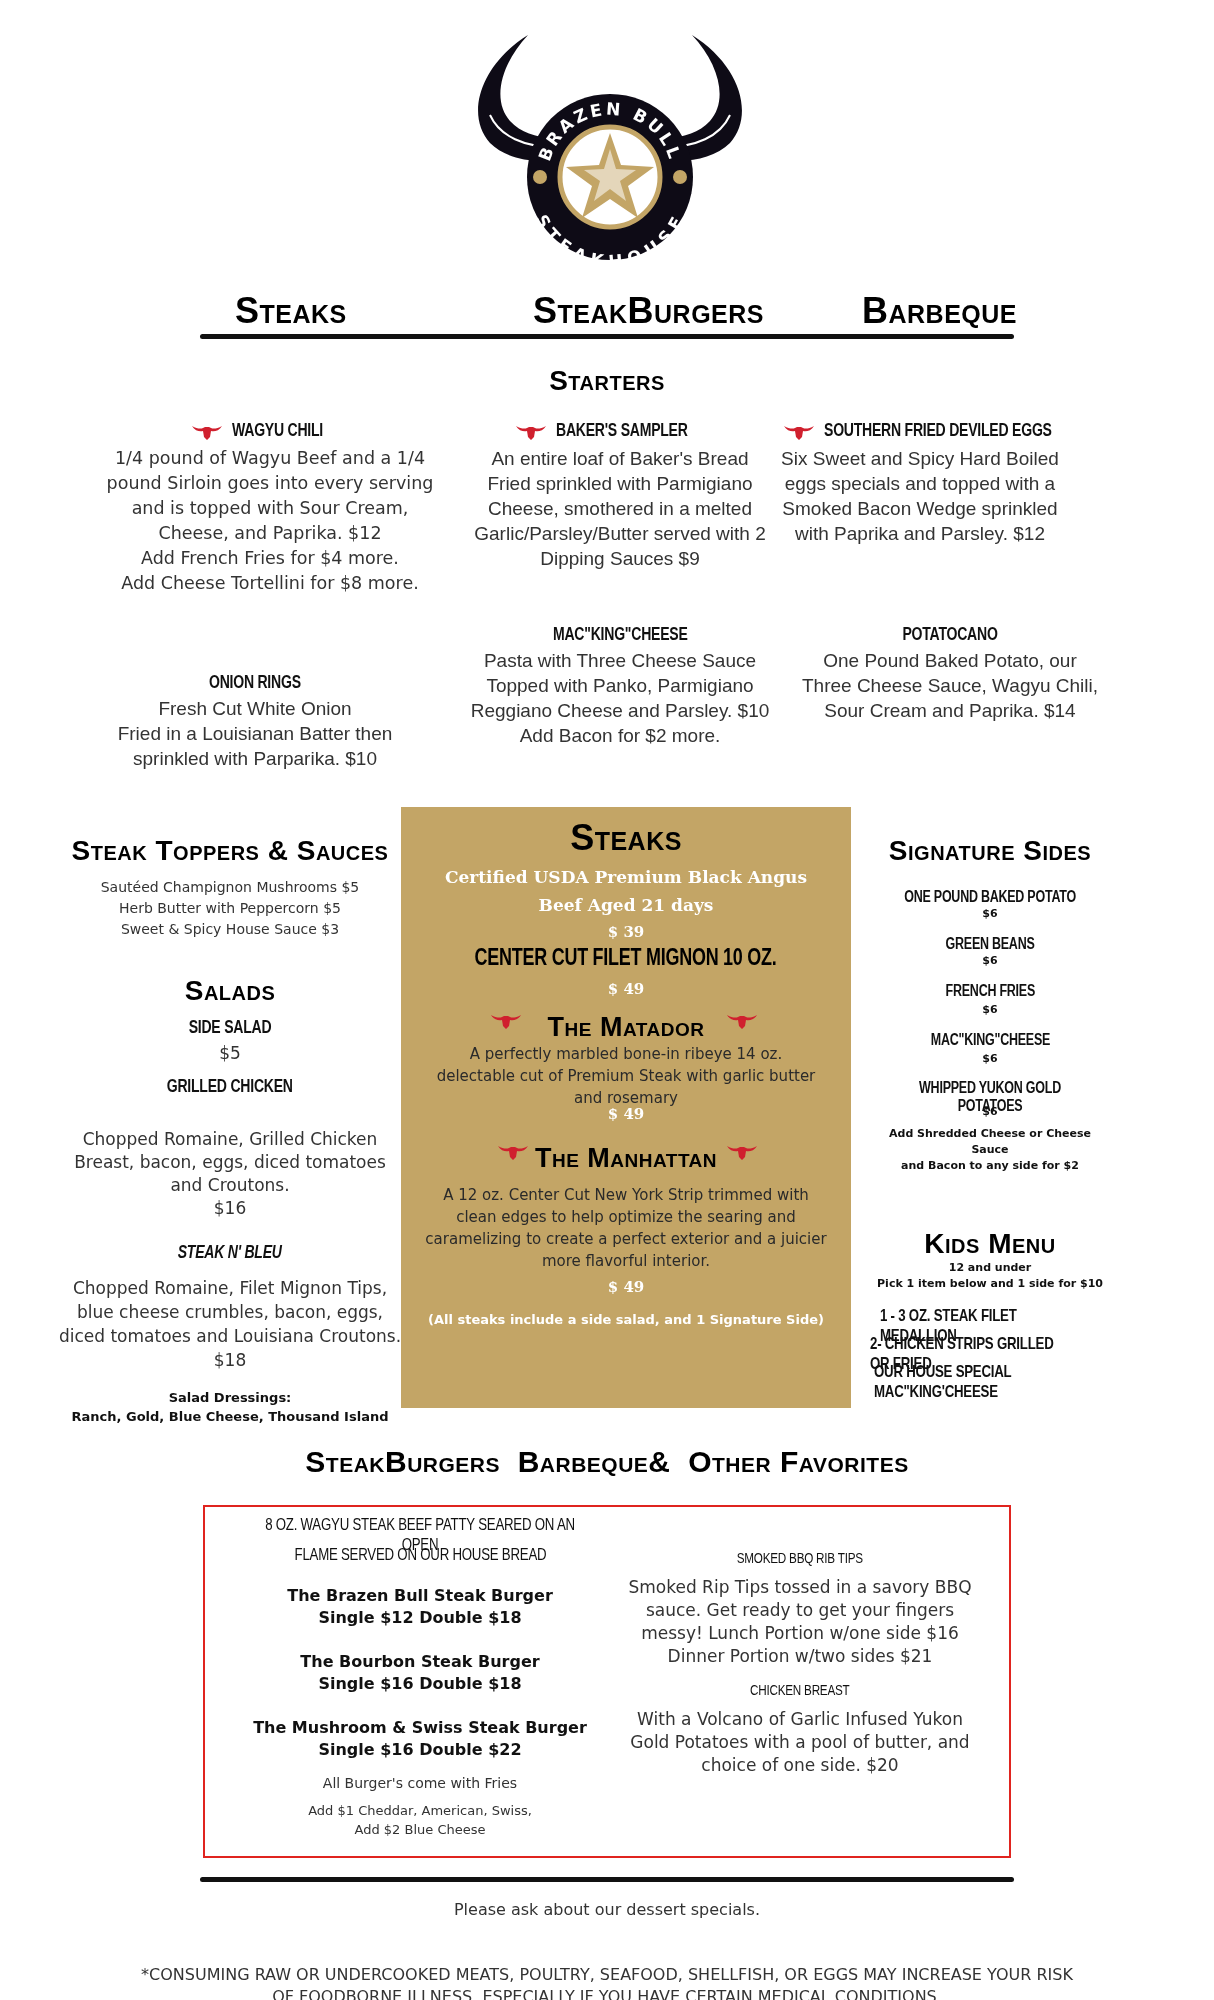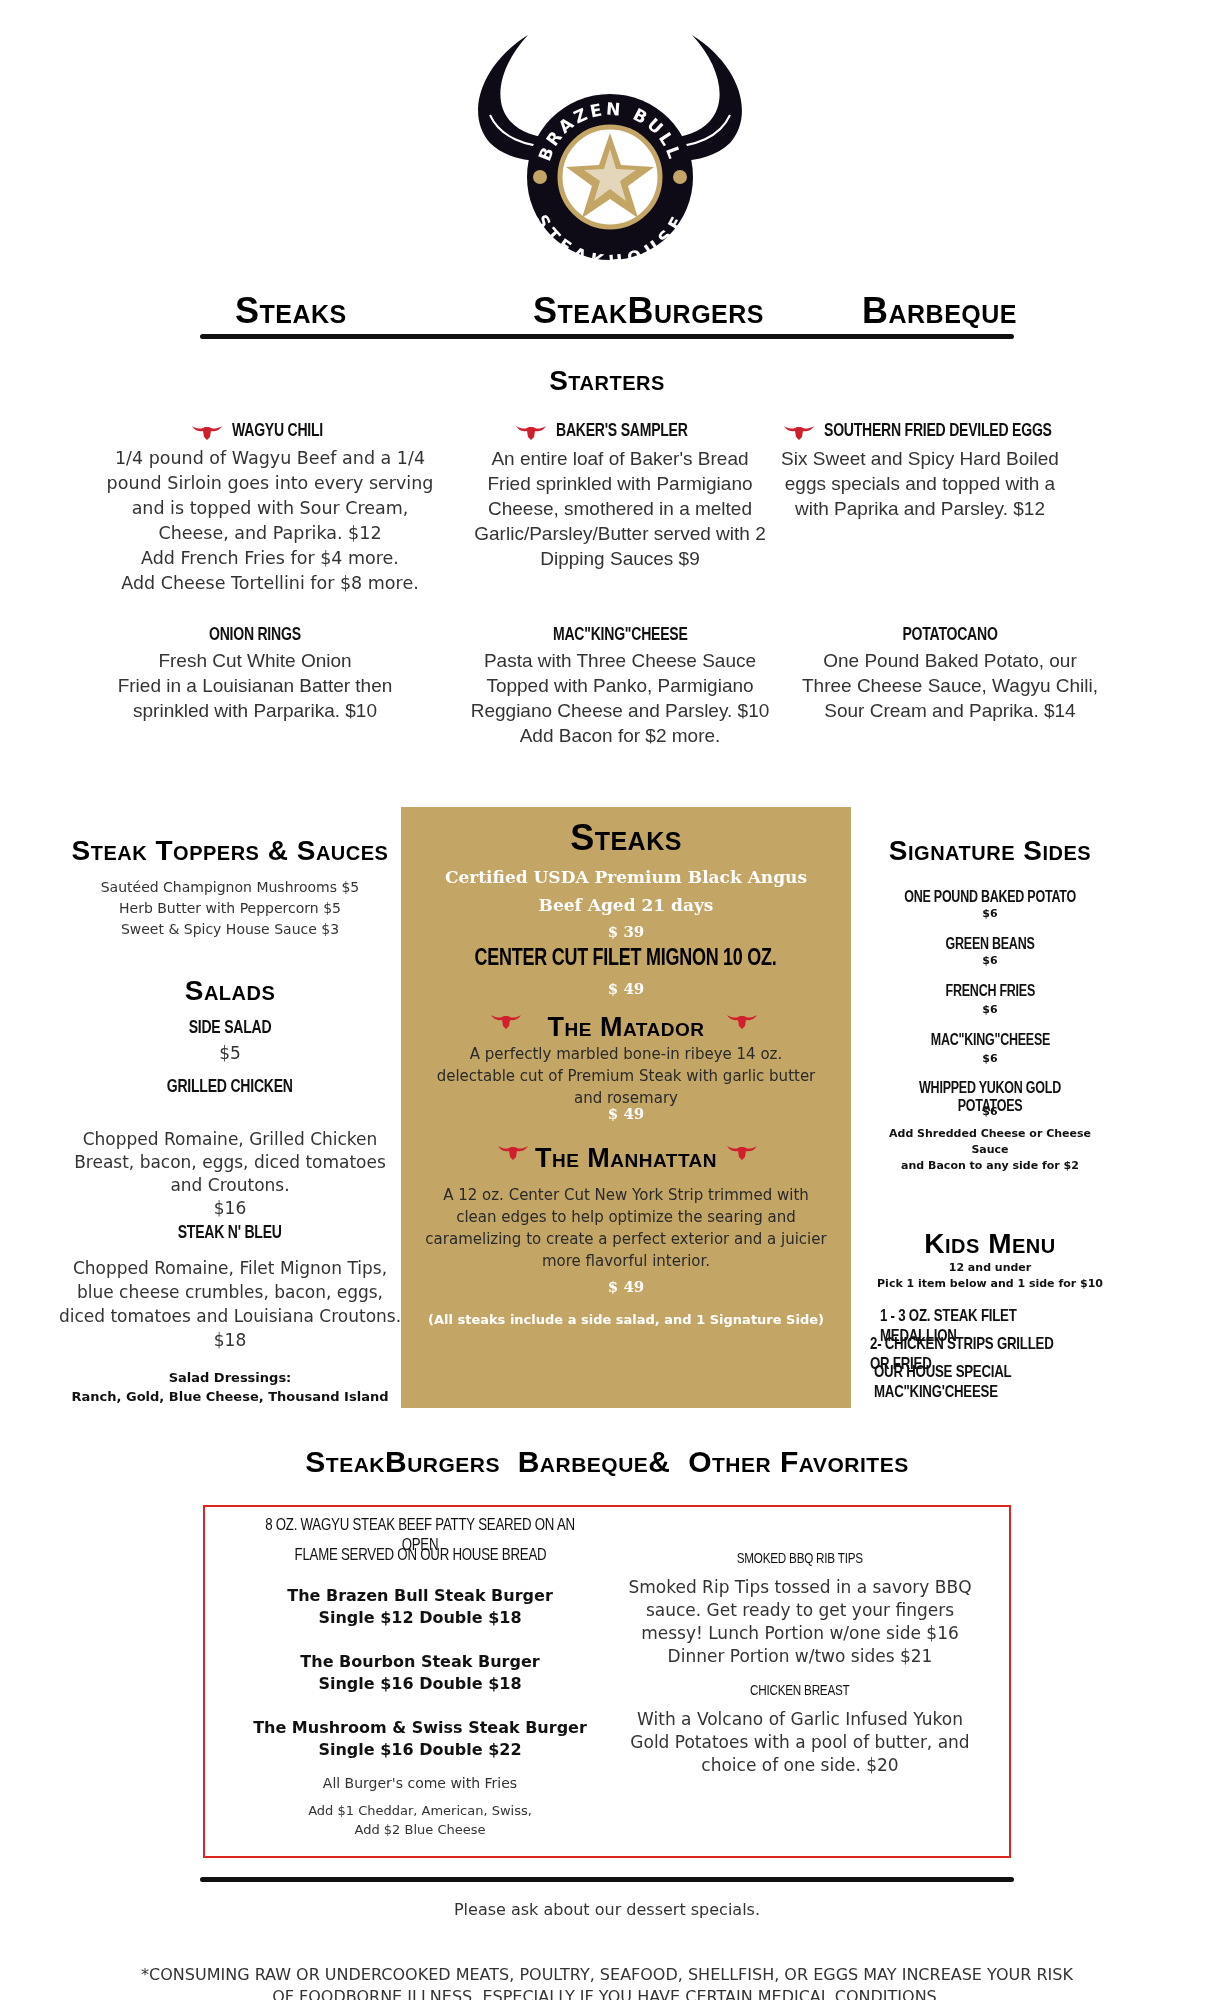--- a/index.html
+++ b/index.html
@@ -129,26 +129,27 @@
 
 <div class="abs center" style="left:770px; top:420px; width:360px;">
   <div style="height:26px;">
     <span class="bull"><svg viewBox="0 0 30 18">
           <path d="M0,3 C5,6 9,6 11,5 L13,4 L17,4 L19,5 C21,6 25,6 30,3 C27,8 22,9 19,8 L18,14 L15,17 L12,14 L11,8 C8,9 3,8 0,3 Z" fill="#D0202E"></path>
         </svg></span><span class="item-name" style="transform-origin:left center;">SOUTHERN FRIED DEVILED EGGS</span>
   </div>
   <div class="thin-body" style="margin-left:-60px;">
     <div>Six Sweet and Spicy Hard Boiled</div>
     <div>eggs specials and topped with a</div>
+    <div>Smoked Bacon Wedge sprinkled</div>
     <div>with Paprika and Parsley.  $12</div>
   </div>
 </div>
 
 <div class="abs center" style="left:90px; top:624px; width:330px;">
-  <div style="height:24px;"><span class="item-name">ONION RINGS</span></div>
+  <div style="height:24px;margin-top:48px;"><span class="item-name">ONION RINGS</span></div>
   <div class="thin-body">
     <div>Fresh Cut White Onion</div>
     <div>Fried in a Louisianan Batter then</div>
     <div>sprinkled with Parparika.    $10</div>
   </div>
 </div>
 
 <div class="abs center" style="left:455px; top:624px; width:330px;">
   <div style="height:24px;"><span class="item-name">MAC"KING"CHEESE</span></div>
   <div class="thin-body">
@@ -181,21 +182,21 @@
   <div class="title" style="font-size:28px;">Salads</div>
   <div style="margin-top:10px; height:24px;"><span class="item-name">SIDE SALAD</span></div>
   <div class="body-txt" style="font-size:17px;">$5</div>
   <div style="margin-top:10px; height:24px;"><span class="item-name">GRILLED CHICKEN</span></div>
   <div class="body-txt" style="font-size:17px; line-height:23px;margin-top:28px;">
     <div>Chopped Romaine, Grilled Chicken</div>
     <div>Breast,  bacon, eggs, diced tomatoes</div>
     <div>and  Croutons.</div>
     <div>$16</div>
   </div>
-  <div style="margin-top:2px; height:24px;"><span class="item-name">STEAK N' BLEU</span></div>
+  <div style="margin-top:22px; height:24px;font-style:italic;"><span class="item-name">STEAK N' BLEU</span></div>
   <div class="body-txt" style="font-size:17px; line-height:24px; margin-top:10px;">
     <div>Chopped Romaine, Filet Mignon Tips,</div>
     <div>blue cheese crumbles, bacon, eggs,</div>
     <div>diced tomatoes and Louisiana Croutons.</div>
     <div>$18</div>
   </div>
   <div class="bold-sans" style="font-size:13px; line-height:19px; margin-top:16px;">
     <div>Salad Dressings:</div>
     <div>Ranch, Gold, Blue Cheese, Thousand Island</div>
   </div>

